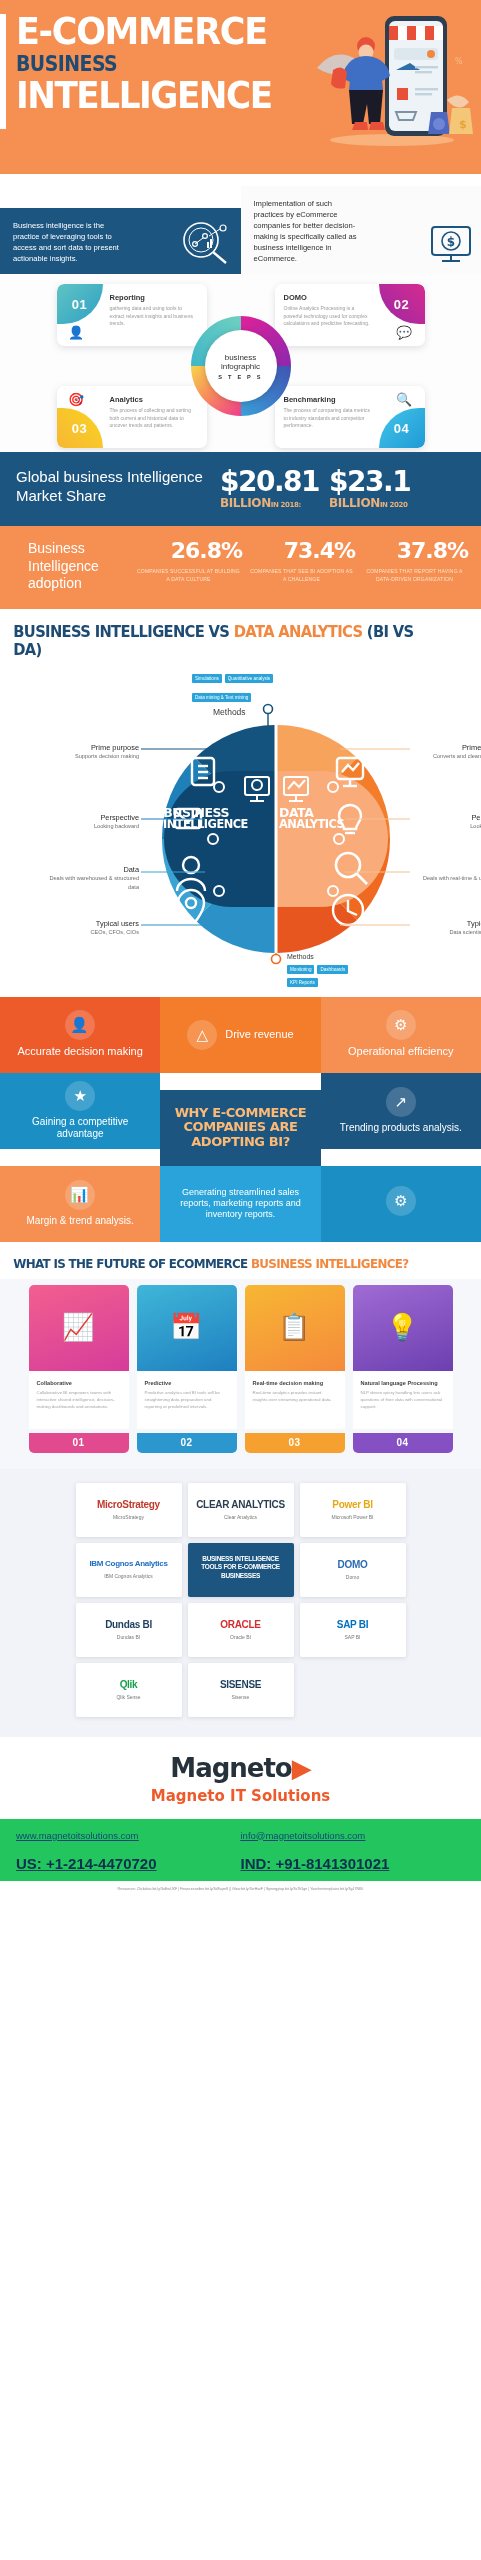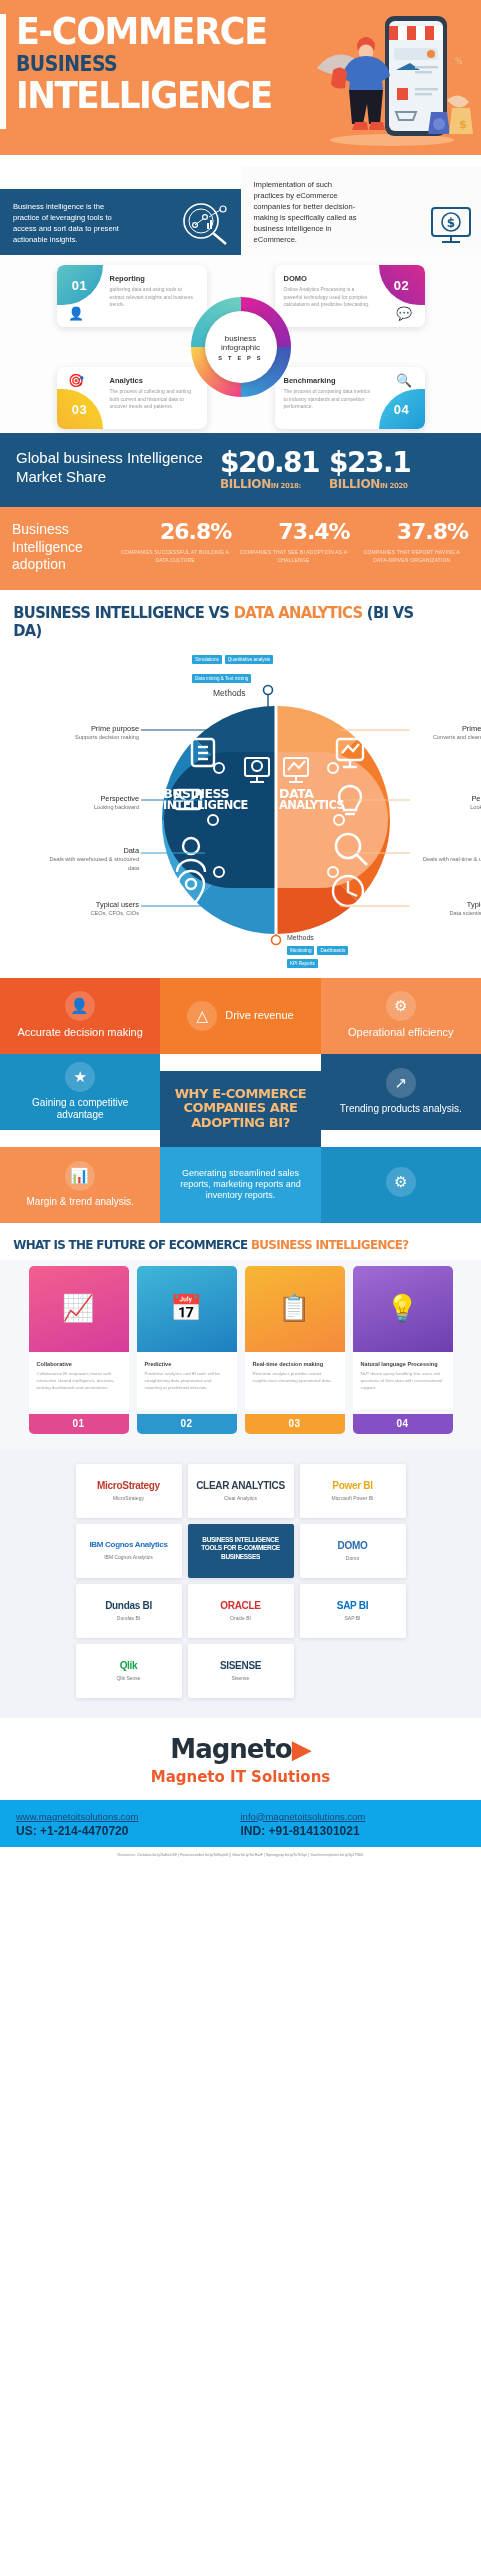--- a/index.html
+++ b/index.html
@@ -8,21 +8,21 @@
     font-family: "Liberation Sans", sans-serif;
     background: #ffffff;
     color: #1d3f5e;
     overflow-x: hidden;
   }
   .page { width: 481px; position: relative; }
 
   
   .hero {
     background: #f59052;
-    height: 155px;
+    height: 174px;
     position: relative;
     overflow: hidden;
   }
   .hero-bar {
     position: absolute; left: 0; top: 14px;
     width: 6px; height: 115px; background: #ffffff;
   }
   .hero-titles { position: absolute; left: 16px; top: 14px; }
   .hero-l1 {
     font-family: "DejaVu Sans", sans-serif;
@@ -110,21 +110,21 @@
     color: #ffffff; font-size: 28px; font-weight: bold; letter-spacing: -1.5px;
     line-height: 1;
   }
   .fig-unit {
     font-family: "DejaVu Sans", sans-serif;
     color: #e8b07a; font-size: 12px; font-weight: bold; letter-spacing: -0.4px;
   }
   .fig-unit span { font-size: 7px; }
 
   
-  .adoption { background: #f59052; padding: 14px 10px 16px 12px; display: flex; align-items: flex-start; }
+  .adoption { background: #f59052; padding: 14px 10px 16px 28px; display: flex; align-items: flex-start; }
   .adopt-title { color: #fff; font-size: 14px; line-height: 1.25; width: 104px; flex-shrink: 0; }
   .adopt-items { display: flex; flex: 1; }
   .adopt-item { flex: 1; text-align: center; padding: 0 3px; }
   .adopt-pct {
     font-family: "DejaVu Sans", sans-serif;
     color: #ffffff; font-size: 22px; font-weight: bold; letter-spacing: -1px; line-height: 1; text-align: right;
   }
   .adopt-lab { color: #fde0c8; font-size: 5px; line-height: 1.6; margin-top: 5px; letter-spacing: 0.2px; }
 
   
@@ -232,27 +232,27 @@
   .brand { background: #fff; padding: 16px 0 14px 0; text-align: center; }
   .brand-mark {
     font-family: "DejaVu Sans", sans-serif; font-weight: bold;
     font-size: 26px; color: #25313b; letter-spacing: -1px;
   }
   .brand-mark .ar { color: #ee5b2b; }
   .brand-name {
     font-family: "DejaVu Sans", sans-serif; font-weight: bold;
     color: #ee5b2b; font-size: 15px; margin-top: 4px;
   }
-  .contact { background: #0ea5e9; padding: 11px 16px 9px 16px; }
+  .contact { background: #22c55e; padding: 11px 16px 9px 16px; text-decoration: underline; }
   .contact-row { display: flex; justify-content: space-between; }
   .contact-col { width: 50%; }
   .contact-url {
     color: #18467a; font-size: 9.5px; text-decoration: underline; display: block;
   }
-  .contact-tel { color: #0c2f4f; font-size: 12px; font-weight: bold; margin-top: 2px; }
+  .contact-tel { color: #0c2f4f; font-size: 15px; font-weight: bold; margin-top: 14px; }
   .resources {
     background: #fff; padding: 6px 10px 8px 10px; text-align: center;
     font-size: 3.6px; color: #8a8a8a; line-height: 1.5;
   }
 </style>
 </head>
 <body>
 
 <div class="page">
 

